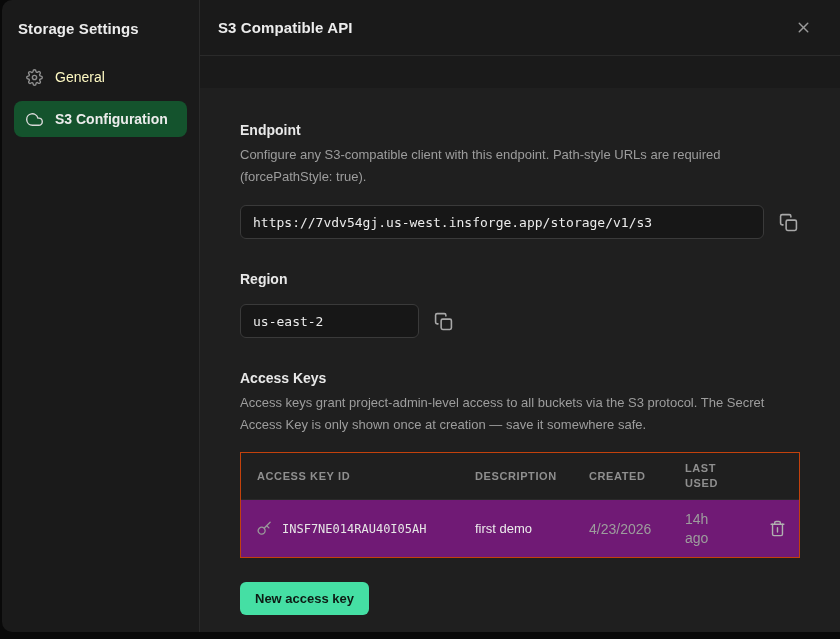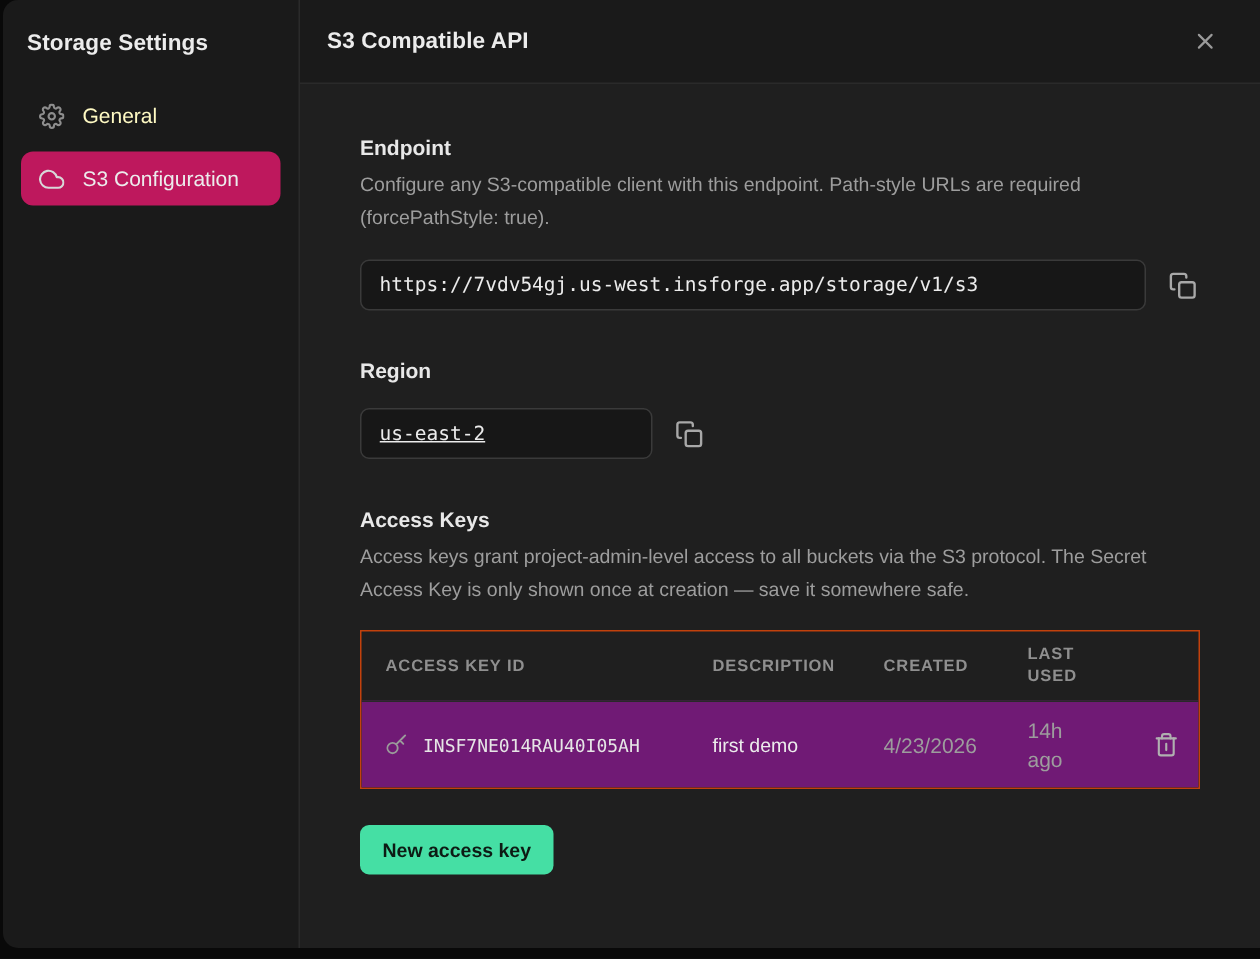--- a/index.html
+++ b/index.html
@@ -8,41 +8,41 @@
   .modal { position:absolute; left:2px; top:0; right:0; bottom:7px;
            background:#1a1a1a; border-radius:10px 0 0 10px; display:flex; overflow:hidden; }
 
   
   .sidebar { width:198px; flex:none; border-right:1px solid #2a2a2a; padding:16px 12px; }
   .sidebar-title { color:#ececec; font-size:15px; font-weight:700; padding:4px 4px 0 4px; letter-spacing:.1px; }
   .nav { margin-top:22px; display:flex; flex-direction:column; gap:6px; }
   .nav-item { display:flex; align-items:center; gap:12px; height:36px; padding:0 12px;
               border-radius:8px; color:#fef9c3; font-size:14px; cursor:pointer; }
   .nav-item svg { width:17px; height:17px; stroke:#8d8d8d; flex:none; }
-  .nav-item.active { background:#be185d; color:#ececec; }
+  .nav-item.active { background:#14532d; color:#ececec;font-weight:bold; }
   .nav-item.active svg { stroke:#d8d8d8; }
 
   
-  .main { flex:1; display:flex; flex-direction:column; min-width:0; }
+  .main { flex:1; display:flex; flex-direction:column; min-width:0;gap:32px; }
   .main-header { height:56px; flex:none; display:flex; align-items:center;
                  justify-content:space-between; padding:0 26px 0 18px; border-bottom:1px solid #2a2a2a; }
   .main-title { color:#ececec; font-size:15px; font-weight:700; letter-spacing:.1px; }
   .close-btn { background:none; border:none; cursor:pointer; padding:2px; line-height:0; }
   .close-btn svg { width:17px; height:17px; stroke:#9a9a9a; }
 
   .content { flex:1; background:#1f1f1f; padding:34px 40px; overflow:hidden; }
   .section { margin-bottom:32px; }
   .section-label { color:#e8e8e8; font-size:14px; font-weight:700; }
   .section-desc { color:#9d9d9d; font-size:13px; line-height:22px; margin-top:6px; max-width:565px; }
   .field-row { display:flex; align-items:center; gap:13px; margin-top:17px; }
   .code-input { background:#171717; border:1px solid #3a3a3a; border-radius:6px; height:34px;
                 color:#ececec; font-family:"DejaVu Sans Mono", monospace; font-size:13px;
                 padding:0 12px; outline:none; }
   .code-input.wide { flex:1; }
-  .code-input.narrow { width:195px;text-decoration:underline; }
+  .code-input.narrow { width:179px; }
   .icon-btn { background:none; border:none; cursor:pointer; padding:2px; line-height:0; }
   .icon-btn svg { width:19px; height:19px; stroke:#a8a8a8; }
 
   
   .keys-table { margin-top:16px; border:1px solid #c2410c; border-radius:0; overflow:hidden; }
   .t-head, .t-row { display:grid; grid-template-columns:218px 114px 96px 82px 1fr; align-items:center; }
   .t-head { min-height:46px; padding:6px 0; }
   .t-head > div { color:#8f8f8f; font-size:11px; font-weight:600; letter-spacing:.6px;
                   padding:0 16px; line-height:15px; }
   .t-row { background:#701a75; border-top:1px solid #292929; min-height:58px; }

